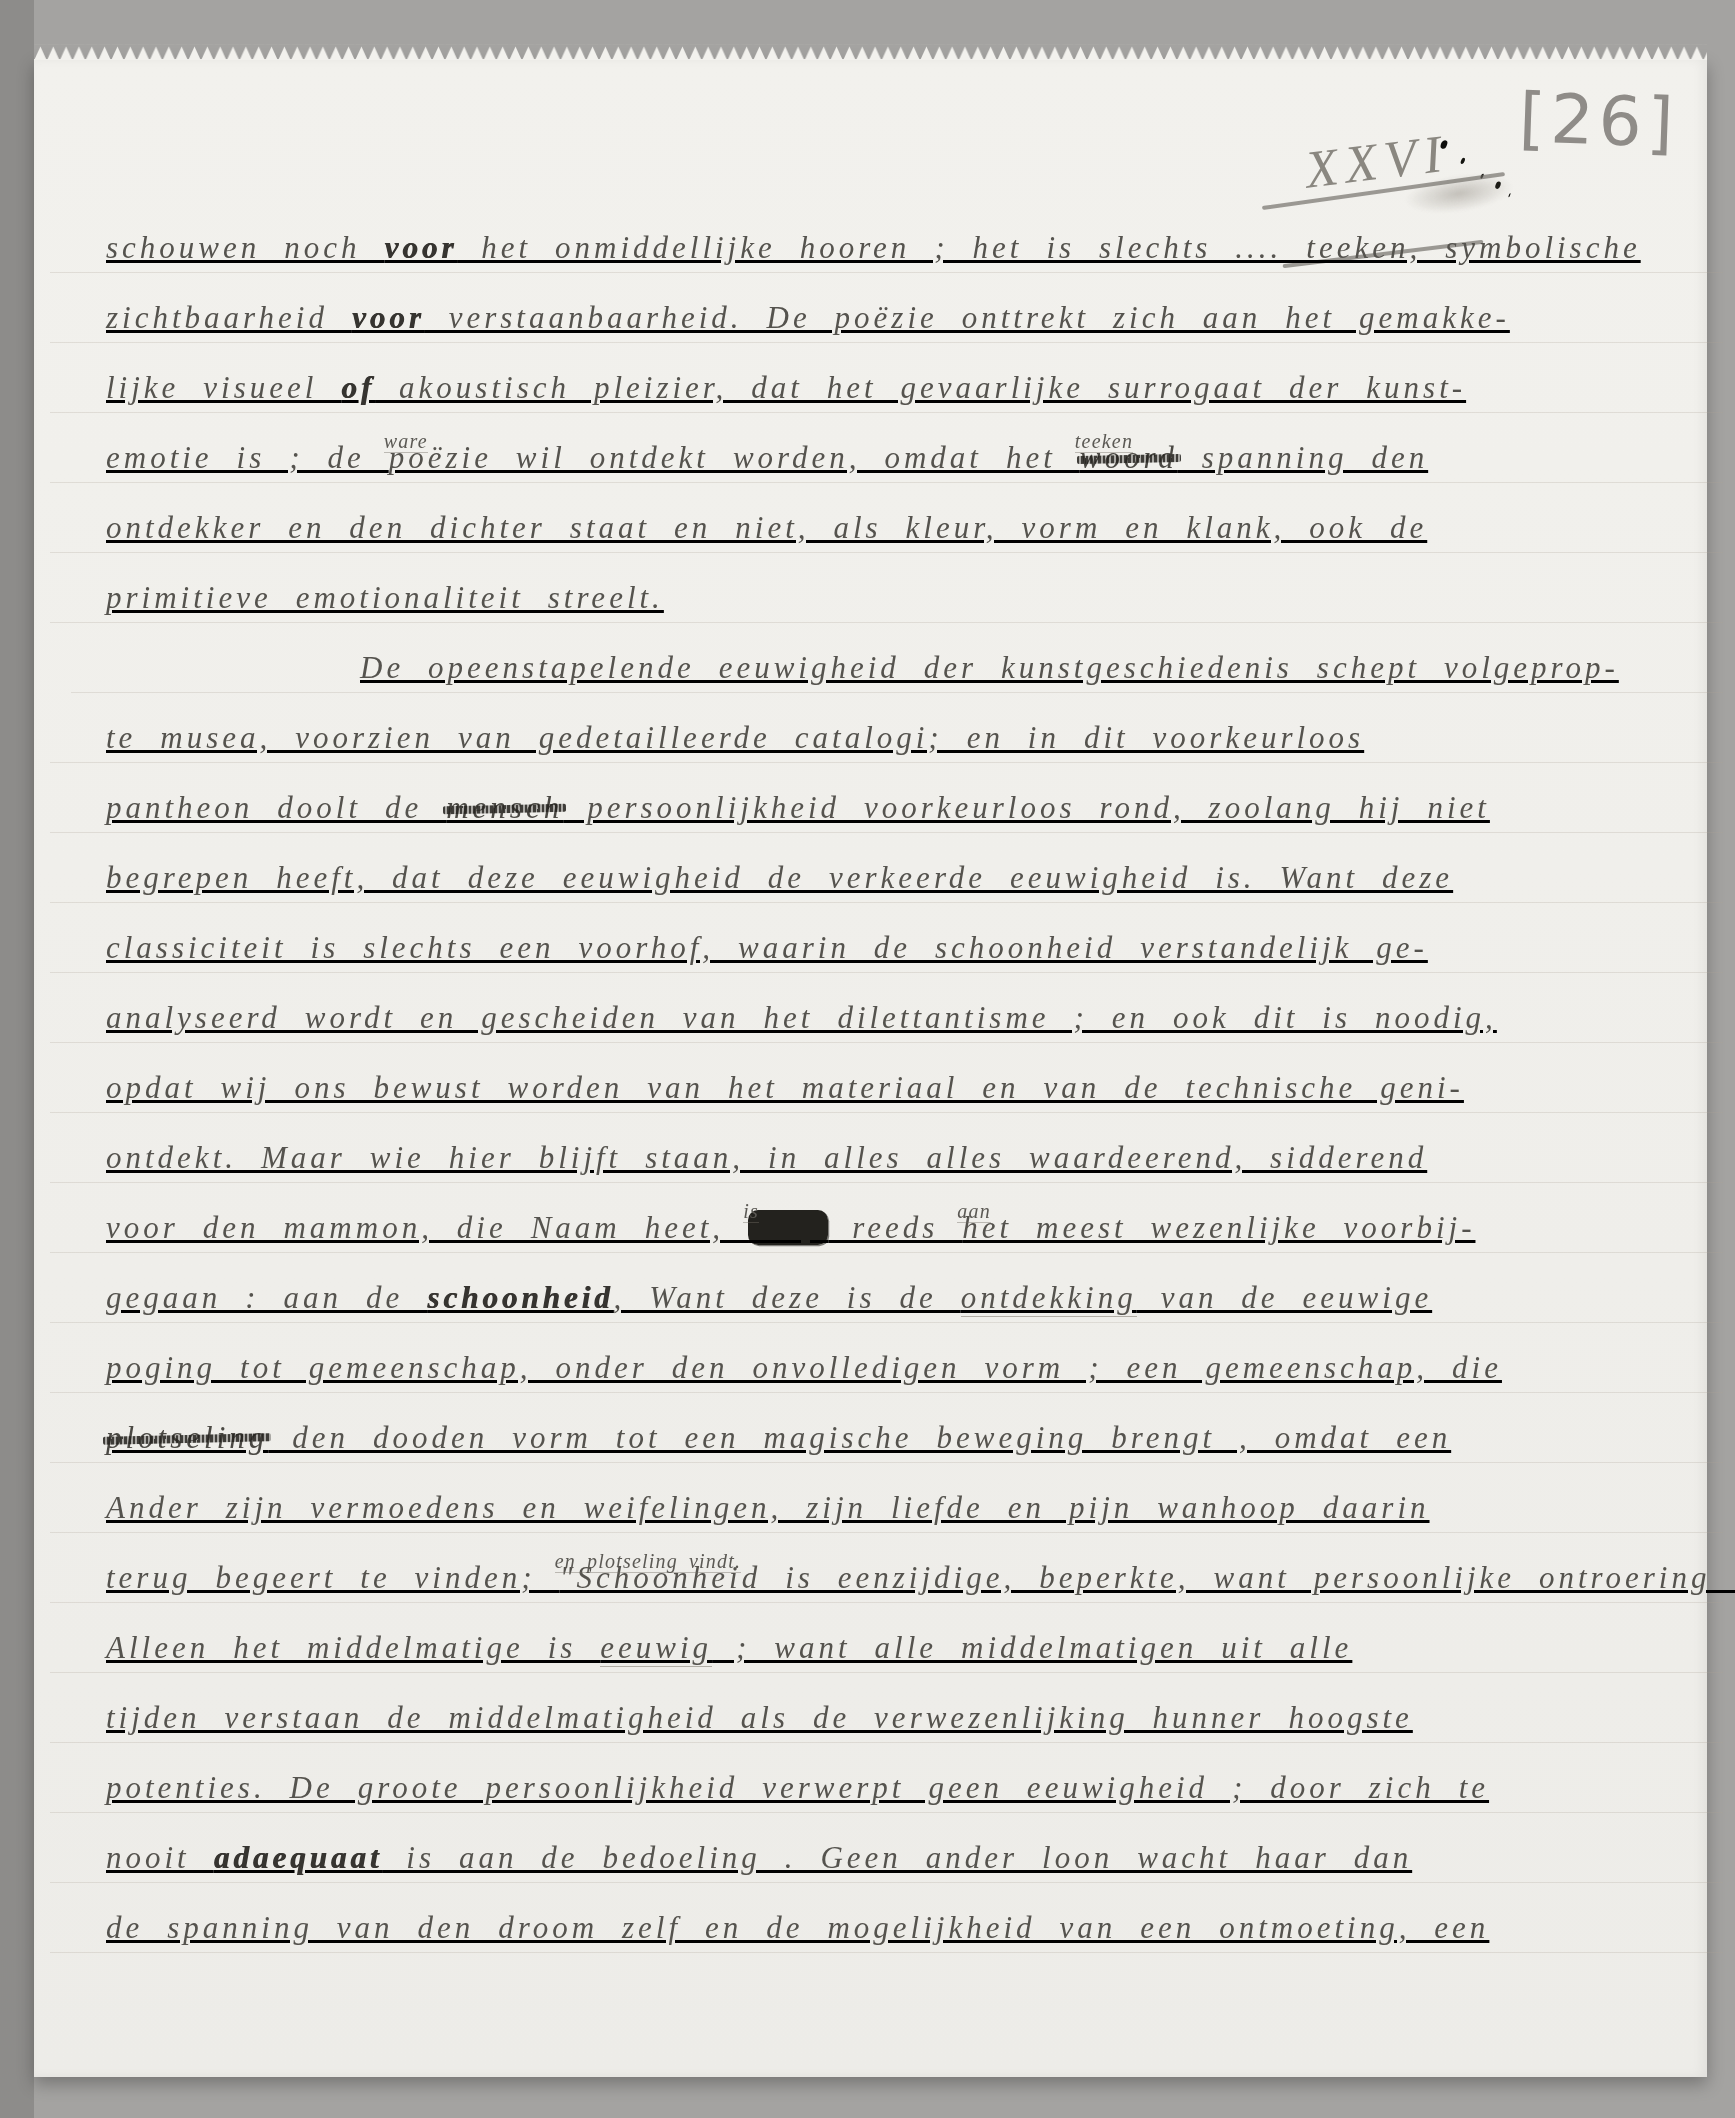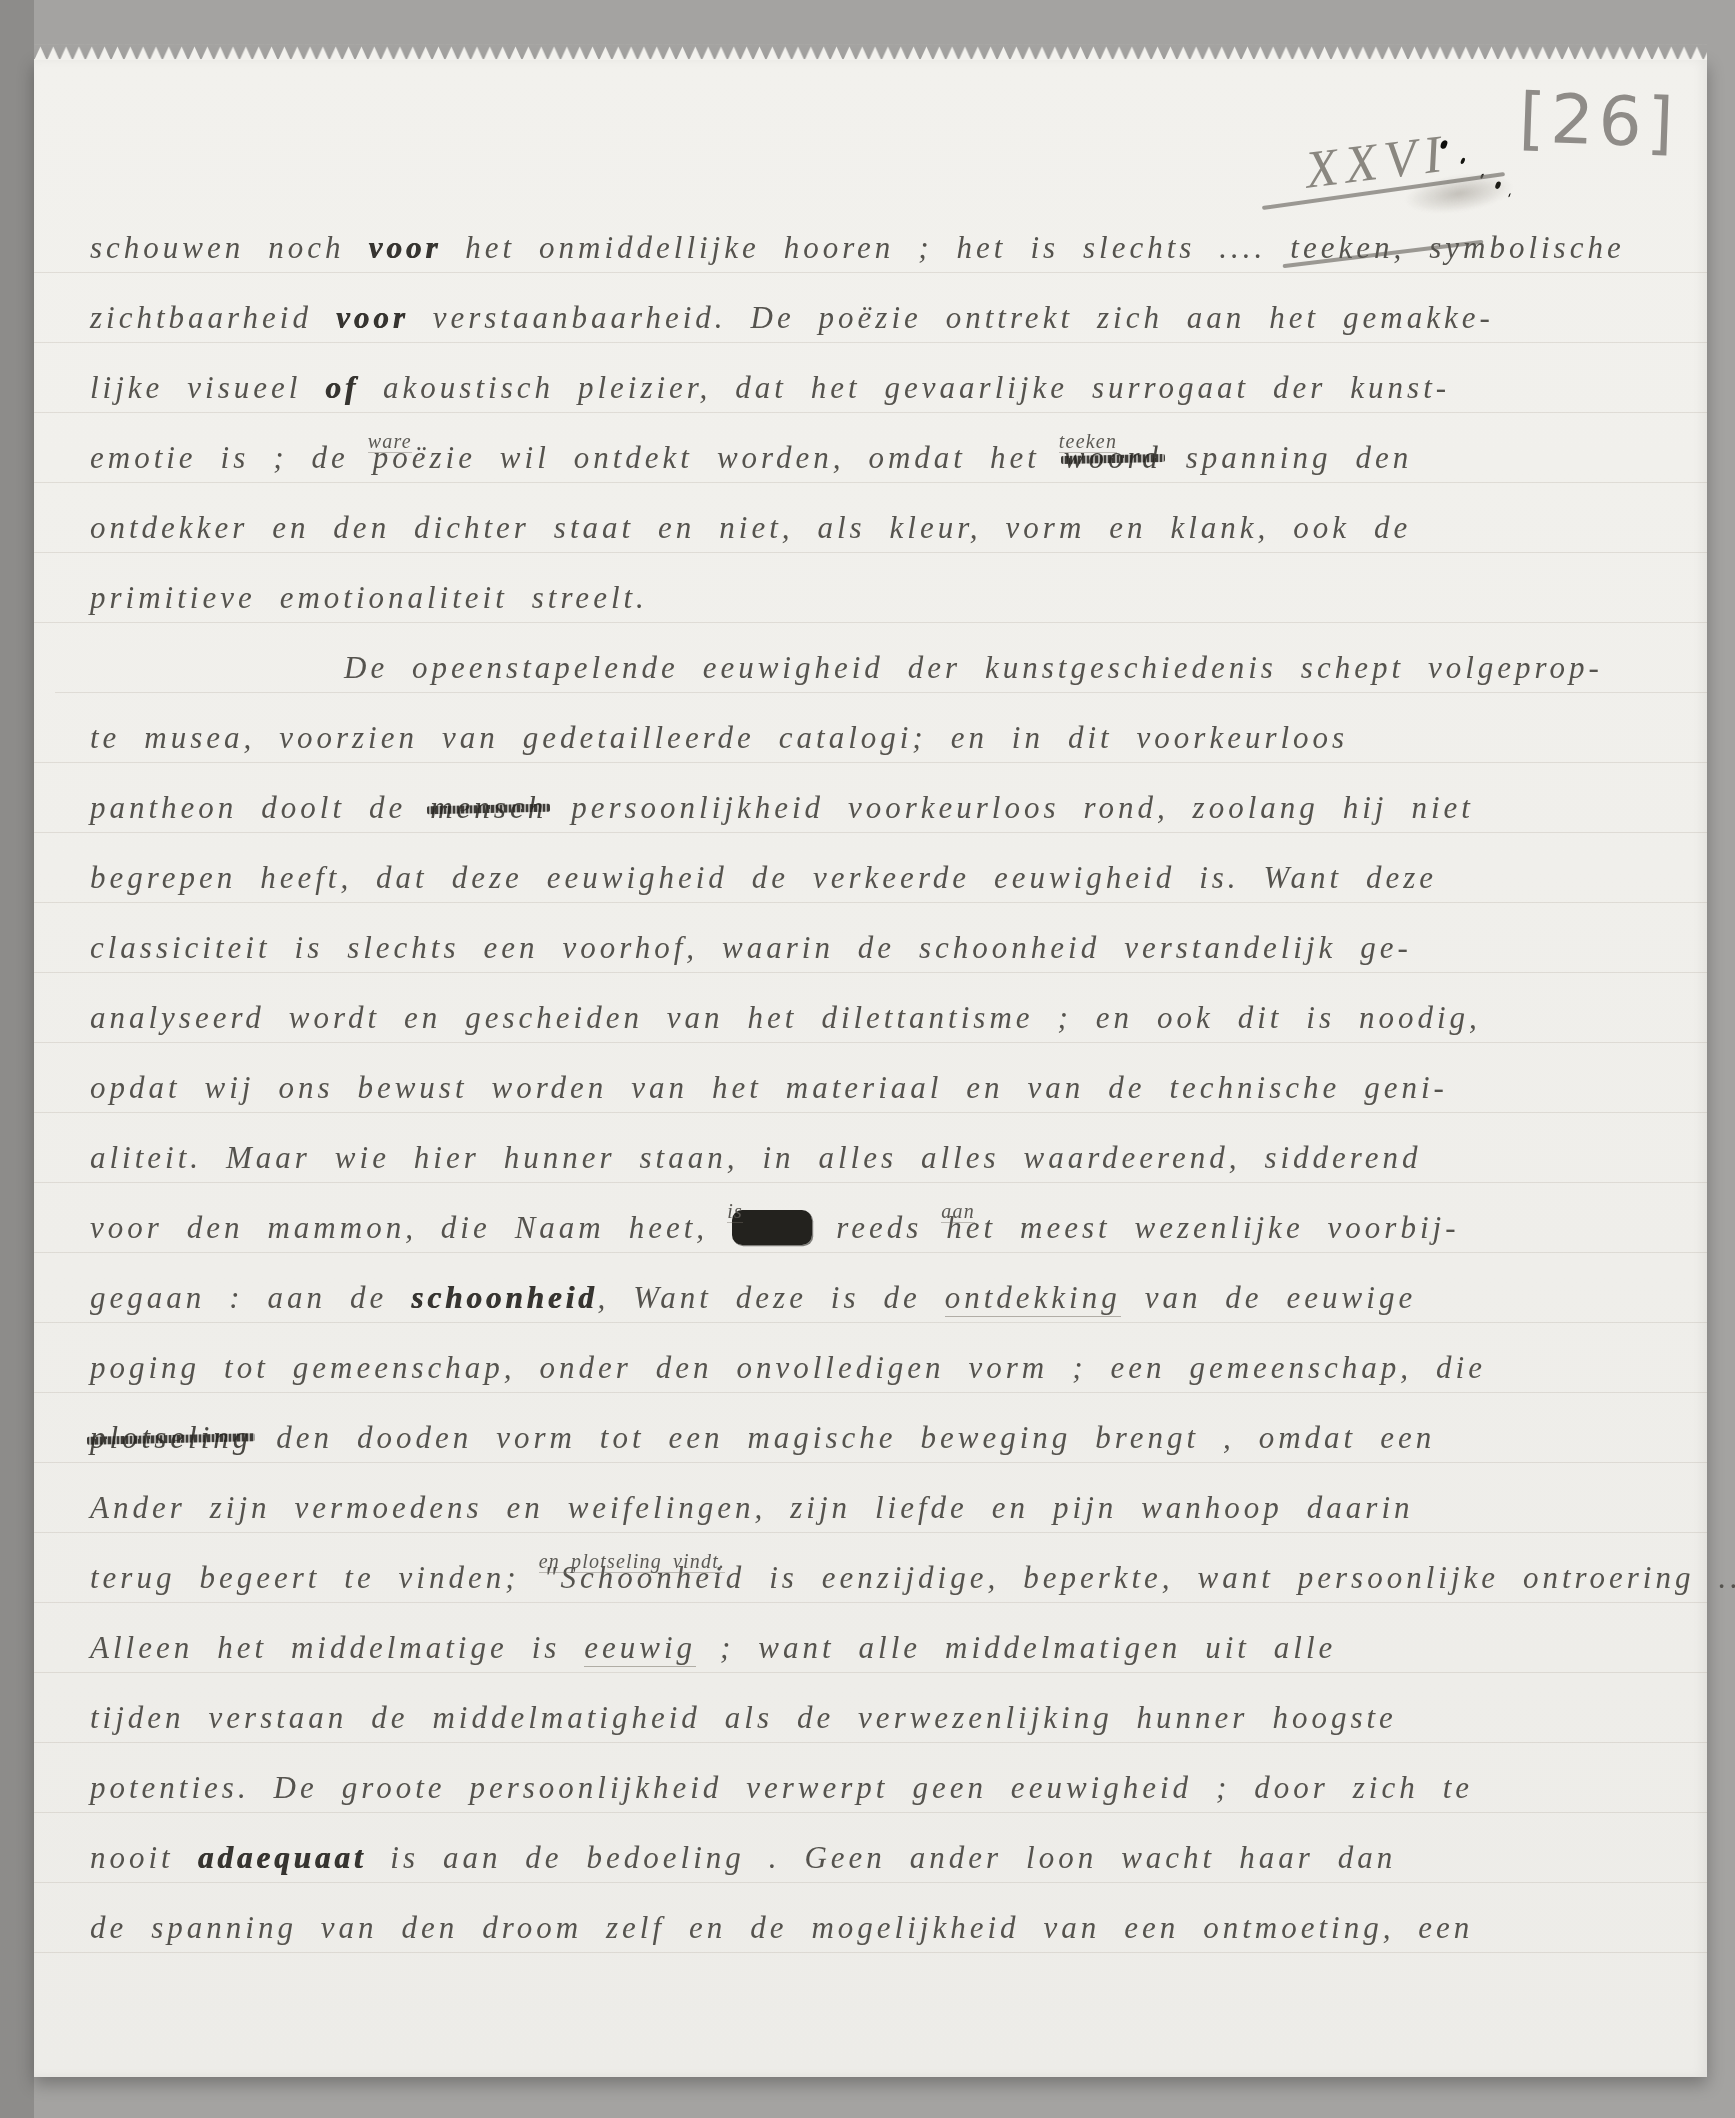--- a/index.html
+++ b/index.html
@@ -5,21 +5,21 @@
   html,body{margin:0;padding:0;}
   .stage{position:relative;width:1735px;height:2119px;background:#a4a3a1;overflow:hidden;
          font-family:"Liberation Serif","DejaVu Serif",serif;}
   .left-strip{position:absolute;left:0;top:0;width:34px;height:100%;background:#8d8c8a;}
   .paper{position:absolute;left:34px;top:59px;width:1673px;height:2018px;
          background:linear-gradient(180deg,#f2f1ed 0%,#efeeea 60%,#edece8 100%);
          box-shadow:0 7.3px 16px rgba(0,0,0,.28), inset -4.9px 0 11px rgba(0,0,0,.05);}
   .teeth{position:absolute;top:-14.7px;left:0;display:block;}
 
   
-  .manuscript{position:absolute;left:0;top:154px;width:100%;}
+  .manuscript{position:absolute;left:16px;top:154px;width:100%;text-decoration:underline;}
   .ms-line{position:relative;height:70px;line-height:70px;white-space:nowrap;
            padding-left:56px;font-size:31px;font-style:italic;color:#55534e;
            letter-spacing:4px;word-spacing:12.2px;
            background:linear-gradient(rgba(172,162,150,.26),rgba(172,162,150,.26)) 0 59px/100% 1.2px no-repeat;}
   .ms-line span{display:inline;}
 
   
   .scribble{position:relative;color:#4a4843;}
   .scribble::after{content:"";position:absolute;left:-3.1px;right:-3.1px;top:42%;height:24%;
            background:repeating-linear-gradient(92deg,rgba(38,36,32,.88) 0 2.4px,rgba(38,36,32,.35) 2.4px 4.3px);
@@ -83,21 +83,21 @@
         <div class="ms-line"><span>emotie is ; de </span><span class="stack empty"><span class="base"></span><span class="above">ware</span></span><span>poëzie wil ontdekt worden, omdat het </span><span class="stack"><span class="base scribble">woord</span><span class="above">teeken</span></span><span> spanning den</span></div>
         <div class="ms-line"><span>ontdekker en den dichter staat en niet, als kleur, vorm en klank, ook de</span></div>
         <div class="ms-line"><span>primitieve emotionaliteit streelt.</span></div>
         <div class="ms-line" style="padding-left: 289px; margin-left: 21px;"><span>De opeenstapelende eeuwigheid der kunstgeschiedenis schept volgeprop-</span></div>
         <div class="ms-line"><span>te musea, voorzien van gedetailleerde catalogi; en in dit voorkeurloos</span></div>
         <div class="ms-line"><span>pantheon doolt de </span><span class="scribble">mensch</span><span> persoonlijkheid voorkeurloos rond, zoolang hij niet</span></div>
         <div class="ms-line"><span>begrepen heeft, dat deze eeuwigheid de verkeerde eeuwigheid is. Want deze</span></div>
         <div class="ms-line"><span>classiciteit is slechts een voorhof, waarin de schoonheid verstandelijk ge-</span></div>
         <div class="ms-line"><span>analyseerd wordt en gescheiden van het dilettantisme ; en ook dit is noodig,</span></div>
         <div class="ms-line"><span>opdat wij ons bewust worden van het materiaal en van de technische geni-</span></div>
-        <div class="ms-line"><span>aliteit. Maar wie hier hunner staan, in alles alles waardeerend, sidderend</span></div>
+        <div class="ms-line"><span>ontdekt. Maar wie hier blijft staan, in alles alles waardeerend, sidderend</span></div>
         <div class="ms-line"><span>voor den mammon, die Naam heet, </span><span class="stack"><span class="base blot">heeft</span><span class="above">is</span></span><span> reeds </span><span class="stack empty"><span class="base"></span><span class="above">aan</span></span><span>het meest wezenlijke voorbij-</span></div>
         <div class="ms-line"><span>gegaan : aan de </span><span class="overwrite">schoonheid</span><span>, Want deze is de </span><span class="underline">ontdekking</span><span> van de eeuwige</span></div>
         <div class="ms-line"><span>poging tot gemeenschap, onder den onvolledigen vorm ; een gemeenschap, die</span></div>
         <div class="ms-line"><span class="scribble">plotseling</span><span> den dooden vorm tot een magische beweging brengt , omdat een</span></div>
         <div class="ms-line"><span>Ander zijn vermoedens en weifelingen, zijn liefde en pijn wanhoop daarin</span></div>
         <div class="ms-line"><span>terug begeert te vinden; </span><span class="stack empty"><span class="base"></span><span class="above">en plotseling vindt.</span></span><span>"Schoonheid is eenzijdige, beperkte, want persoonlijke ontroering ...</span></div>
         <div class="ms-line" style=""><span>Alleen het middelmatige is </span><span class="underline">eeuwig</span><span> ; want alle middelmatigen uit alle</span></div>
         <div class="ms-line"><span>tijden verstaan de middelmatigheid als de verwezenlijking hunner hoogste</span></div>
         <div class="ms-line"><span>potenties. De groote persoonlijkheid verwerpt geen eeuwigheid ; door zich te</span></div>
         <div class="ms-line"><span>nooit </span><span class="overwrite">adaequaat</span><span> is aan de bedoeling . Geen ander loon wacht haar dan</span></div>

